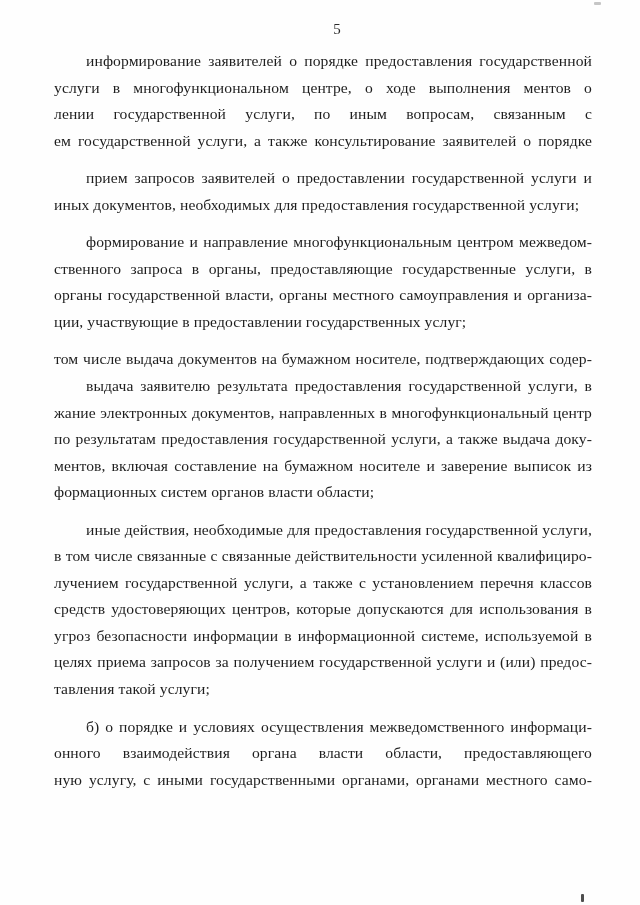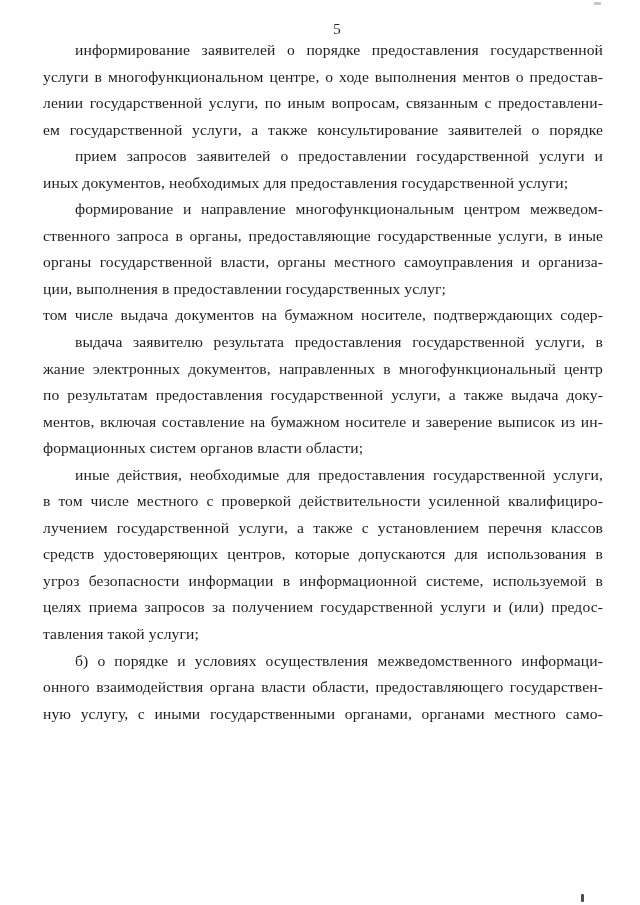--- a/index.html
+++ b/index.html
@@ -28,21 +28,21 @@
     line-height: 1;
     color: #2a2a2a;
   }
   .doc-body {
     position: absolute;
     top: 37px;
     left: 43px;
     width: 560px;
   }
   .paragraph {
-    margin: 0;
+    margin: 11px;
     padding: 0;
   }
   .line {
     height: 26.55px;
     line-height: 26.55px;
     font-size: 15.6px;
     letter-spacing: 0.1px;
     white-space: normal;
     overflow: hidden;
     text-align: justify;
@@ -87,33 +87,33 @@
         <div class="line">ем государственной услуги, а также консультирование заявителей о порядке</div>
       </div>
       <div class="paragraph">
         <div class="line first">прием запросов заявителей о предоставлении государственной услуги и</div>
         <div class="line lastline">иных документов, необходимых для предоставления государственной услуги;</div>
       </div>
       <div class="paragraph">
         <div class="line first">формирование и направление многофункциональным центром межведом-</div>
         <div class="line">ственного запроса в органы, предоставляющие государственные услуги, в иные</div>
         <div class="line">органы государственной власти, органы местного самоуправления и организа-</div>
-        <div class="line lastline">ции, выполнения в предоставлении государственных услуг;</div>
+        <div class="line lastline">ции, участвующие в предоставлении государственных услуг;</div>
       </div>
       <div class="paragraph">
         <div class="line">том числе выдача документов на бумажном носителе, подтверждающих содер-</div>
         <div class="line first">выдача заявителю результата предоставления государственной услуги, в</div>
         <div class="line">жание электронных документов, направленных в многофункциональный центр</div>
         <div class="line">по результатам предоставления государственной услуги, а также выдача доку-</div>
         <div class="line">ментов, включая составление на бумажном носителе и заверение выписок из ин-</div>
         <div class="line lastline">формационных систем органов власти области;</div>
       </div>
       <div class="paragraph">
         <div class="line first">иные действия, необходимые для предоставления государственной услуги,</div>
-        <div class="line">в том числе местного с проверкой действительности усиленной квалифициро-</div>
+        <div class="line">в том числе связанные с связанные действительности усиленной квалифициро-</div>
         <div class="line">лучением государственной услуги, а также с установлением перечня классов</div>
         <div class="line">средств удостоверяющих центров, которые допускаются для использования в</div>
         <div class="line">угроз безопасности информации в информационной системе, используемой в</div>
         <div class="line">целях приема запросов за получением государственной услуги и (или) предос-</div>
         <div class="line lastline">тавления такой услуги;</div>
       </div>
       <div class="paragraph">
         <div class="line first">б) о порядке и условиях осуществления межведомственного информаци-</div>
         <div class="line">онного взаимодействия органа власти области, предоставляющего государствен-</div>
         <div class="line">ную услугу, с иными государственными органами, органами местного само-</div>

